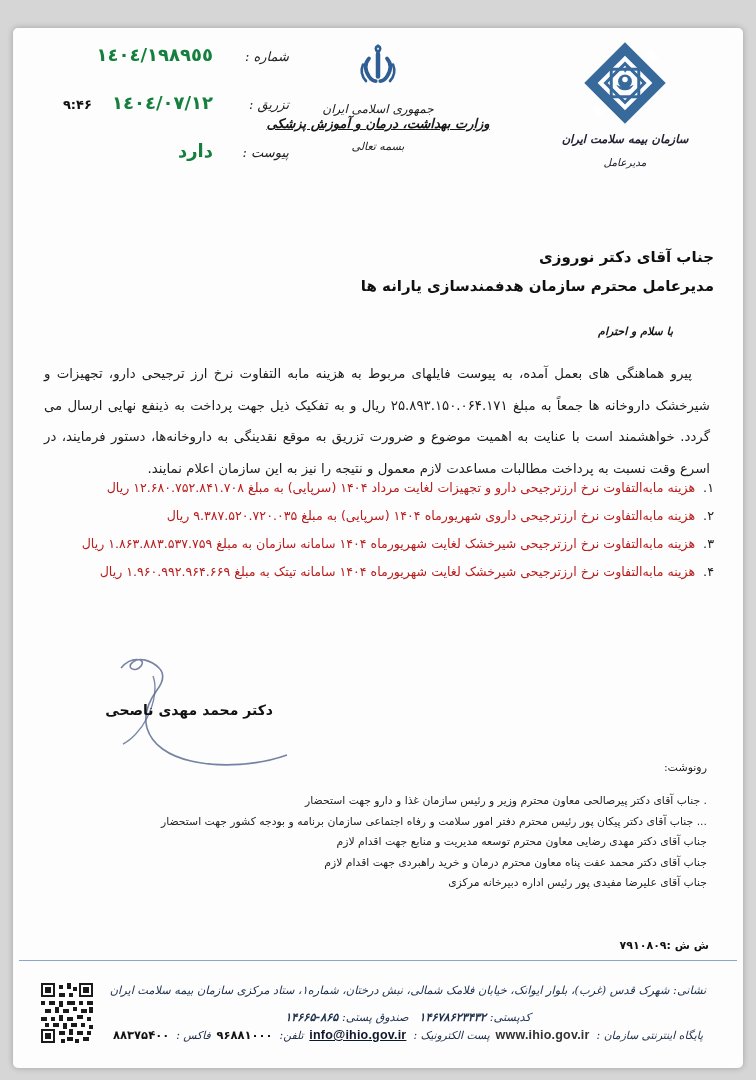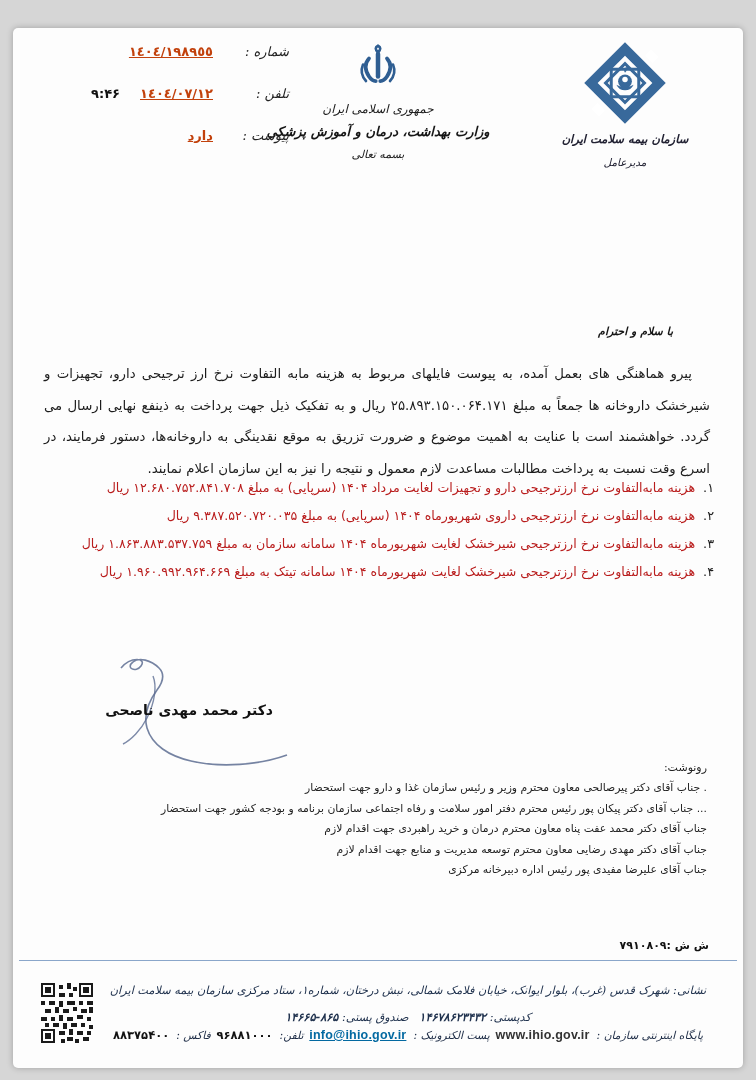--- a/index.html
+++ b/index.html
@@ -14,64 +14,64 @@
     background:#fdfdfd;border-radius:5px;
     box-shadow:0 0 6px rgba(0,0,0,.25);
     direction:rtl;color:#1f1f1f;overflow:hidden;
   }
   
   .hdr-right{position:absolute;top:12px;right:28px;width:180px;text-align:center;}
   .hdr-right .org{font-size:11.5px;font-weight:bold;color:#223;letter-spacing:.2px;margin-top:6px;font-style:italic;}
   .hdr-right .role{font-size:10.5px;color:#223;margin-top:10px;font-style:italic;}
   .hdr-center{position:absolute;top:14px;left:50%;transform:translateX(-50%);width:240px;text-align:center;}
   .hdr-center .country{font-size:12px;font-style:italic;margin-top:8px;color:#1c1c1c;font-family:"DejaVu Serif",serif;}
-  .hdr-center .ministry{font-size:13px;font-weight:bold;font-style:italic;margin-top:8px;color:#161616;font-family:"DejaVu Serif",serif;}
+  .hdr-center .ministry{font-size:13px;font-weight:bold;font-style:italic;margin-top:0;color:#161616;font-family:"DejaVu Serif",serif;text-decoration:underline;}
   .hdr-center .besmeh{font-size:11px;font-style:italic;margin-top:9px;color:#222;font-family:"DejaVu Serif",serif;}
   .meta{position:absolute;top:16px;left:26px;width:250px;direction:rtl;}
   .meta .row{display:flex;align-items:baseline;margin-bottom:27px;}
   .meta .lbl{width:62px;font-size:13px;font-style:italic;color:#222;font-family:"DejaVu Serif",serif;flex:0 0 auto;}
-  .meta .val{font-size:13px;font-weight:bold;color:#c2410c;margin-right:14px;direction:ltr;unicode-bidi:embed;text-decoration:underline;}
+  .meta .val{font-size:18px;font-weight:bold;color:#15803d;margin-right:14px;direction:ltr;unicode-bidi:embed;}
   .meta .time{font-size:13px;font-weight:bold;color:#111;margin-right:20px;direction:ltr;}
   
   .recipient{position:absolute;top:215px;right:29px;left:29px;text-align:right;}
   .recipient div{font-size:15px;font-weight:bold;line-height:29px;color:#111;}
   .salutation{position:absolute;top:297px;right:70px;font-size:11px;font-weight:bold;font-style:italic;font-family:"DejaVu Serif",serif;color:#151515;}
   .body-text{
     position:absolute;top:326px;right:29px;left:27px;margin:4px;
     font-size:13.3px;line-height:31.5px;text-align:justify;text-justify:inter-word;
     text-indent:18px;color:#1c1c1c;
   }
   .items{position:absolute;top:452px;right:29px;left:27px;}
   .item{display:flex;align-items:baseline;margin-bottom:13px;white-space:nowrap;}
   .item .num{font-size:12.8px;color:#1c1c1c;margin-left:8px;flex:0 0 auto;}
   .item .txt{font-size:12.6px;color:#b91c1c;}
   
   .signature{position:absolute;top:618px;right:440px;width:230px;height:130px;}
   .signature svg{position:absolute;top:0;right:-10px;}
   .signature .name{position:absolute;top:56px;right:30px;font-size:14px;font-weight:bold;color:#111;white-space:nowrap;}
   
   .cc{position:absolute;top:733px;right:36px;left:30px;text-align:right;}
-  .cc .cc-label{font-size:11px;color:#222;margin-bottom:4px;}
+  .cc .cc-label{font-size:11px;color:#222;margin-bottom:17px;}
   .cc .cc-line{font-size:10.8px;line-height:20.5px;color:#222;}
   
   .serial{position:absolute;top:911px;right:34px;font-size:11px;font-weight:bold;color:#111;}
   .blue-line{position:absolute;top:932px;left:6px;right:6px;border:0;border-top:1.5px solid #8aa6ca;margin:0;}
   .address-line{
     position:absolute;top:950px;right:30px;left:90px;text-align:center;
     font-size:11.3px;font-style:italic;font-family:"DejaVu Serif",serif;color:#20324e;line-height:26px;
   }
   .contact-line{
     position:absolute;top:1000px;right:40px;left:100px;
     display:flex;direction:rtl;align-items:center;justify-content:space-between;
   }
   .contact-line .grp{display:flex;align-items:center;white-space:nowrap;}
   .contact-line .clbl{font-size:10.8px;font-style:italic;font-family:"DejaVu Serif",serif;color:#1c2b45;margin-left:7px;}
   .contact-line .cval{font-size:11.5px;font-weight:bold;color:#111;direction:ltr;}
   .contact-line .latin{font-family:"Liberation Sans",sans-serif;font-size:12.5px;letter-spacing:.2px;}
-  .contact-line .link{color:#0369a1;text-decoration:underline;font-weight:bold;}
+  .contact-line .link{color:#0f172a;text-decoration:underline;font-weight:bold;}
   .contact-line .site{color:#333;font-weight:bold;}
   .qr{position:absolute;left:28px;top:955px;}
   
   .ihio-logo{display:block;margin:0 auto;}
 </style>
 </head>
 <body>
 
 <div class="page">
 
@@ -112,30 +112,34 @@
     <div class="ministry">وزارت بهداشت، درمان و آموزش پزشکی</div>
     <div class="besmeh">بسمه تعالی</div>
   </div>
 
   <div class="meta">
     <div class="row">
       <span class="lbl">شماره :</span>
       <span class="val">١٤٠٤/١٩٨٩٥٥</span>
     </div>
     <div class="row">
-      <span class="lbl">تلفن :</span>
+      <span class="lbl">تزریق :</span>
       <span class="val">١٤٠٤/٠٧/١٢</span>
       <span class="time">۹:۴۶</span>
     </div>
     <div class="row">
       <span class="lbl">پیوست :</span>
       <span class="val">دارد</span>
     </div>
   </div>
 
+  <div class="recipient">
+    <div>جناب آقای دکتر نوروزی</div>
+    <div>مدیرعامل محترم سازمان هدفمندسازی یارانه ها</div>
+  </div>
 
   <div class="salutation">با سلام و احترام</div>
 
   <p class="body-text">پیرو هماهنگی های بعمل آمده، به پیوست فایلهای مربوط به هزینه مابه التفاوت نرخ ارز ترجیحی دارو، تجهیزات و شیرخشک داروخانه ها جمعاً به مبلغ ۲۵.۸۹۳.۱۵۰.۰۶۴.۱۷۱ ریال و به تفکیک ذیل جهت پرداخت به ذینفع نهایی ارسال می گردد. خواهشمند است با عنایت به اهمیت موضوع و ضرورت تزریق به موقع نقدینگی به داروخانه‌ها، دستور فرمایند، در اسرع وقت نسبت به پرداخت مطالبات مساعدت لازم معمول و نتیجه را نیز به این سازمان اعلام نمایند.</p>
 
   <div class="items">
     <div class="item">
       <span class="num">۱.</span>
       <span class="txt">هزینه مابه‌التفاوت نرخ ارزترجیحی دارو و تجهیزات لغایت مرداد ۱۴۰۴ (سرپایی) به مبلغ ۱۲.۶۸۰.۷۵۲.۸۴۱.۷۰۸ ریال</span>
     </div>
@@ -158,22 +162,22 @@
       <path d="M38 22 c10 -12 26 -10 20 -2 c-5 7 -16 2 -8 -4 c6 -5 18 -2 26 6 c6 6 4 14 -2 22 c-8 11 -14 24 -10 38 c5 17 22 28 44 33 c30 7 68 4 96 -6" fill="none" stroke="#5d6d92" stroke-width="1.6" opacity="0.85"></path>
       <path d="M70 30 c4 10 2 26 -6 42 c-6 12 -16 22 -24 26" fill="none" stroke="#5d6d92" stroke-width="1.4" opacity="0.8"></path>
     </svg>
     <div class="name">دکتر محمد مهدی ناصحی</div>
   </div>
 
   <div class="cc">
     <div class="cc-label">رونوشت:</div>
     <div class="cc-line">. جناب آقای دکتر پیرصالحی معاون محترم وزیر و رئیس سازمان غذا و دارو جهت استحضار</div>
     <div class="cc-line">... جناب آقای دکتر پیکان پور رئیس محترم دفتر امور سلامت و رفاه اجتماعی سازمان برنامه و بودجه کشور جهت استحضار</div>
+    <div class="cc-line">جناب آقای دکتر مهدی رضایی معاون محترم توسعه مدیریت و منابع جهت اقدام لازم</div>
     <div class="cc-line">جناب آقای دکتر محمد عفت پناه معاون محترم درمان و خرید راهبردی جهت اقدام لازم</div>
-    <div class="cc-line">جناب آقای دکتر مهدی رضایی معاون محترم توسعه مدیریت و منابع جهت اقدام لازم</div>
     <div class="cc-line">جناب آقای علیرضا مفیدی پور رئیس اداره دبیرخانه مرکزی</div>
   </div>
 
   <div class="serial">ش ش :۷۹۱۰۸۰۹</div>
   <hr class="blue-line">
 
   <div class="address-line">
     <span>نشانی: شهرک قدس (غرب)، بلوار ایوانک، خیابان فلامک شمالی، نبش درختان، شماره۱، ستاد مرکزی سازمان بیمه سلامت ایران</span>
     <span>کدپستی:</span>
     <b style="direction:ltr;unicode-bidi:embed;">۱۴۶۷۸۶۲۳۴۳۲</b>&nbsp;&nbsp;

